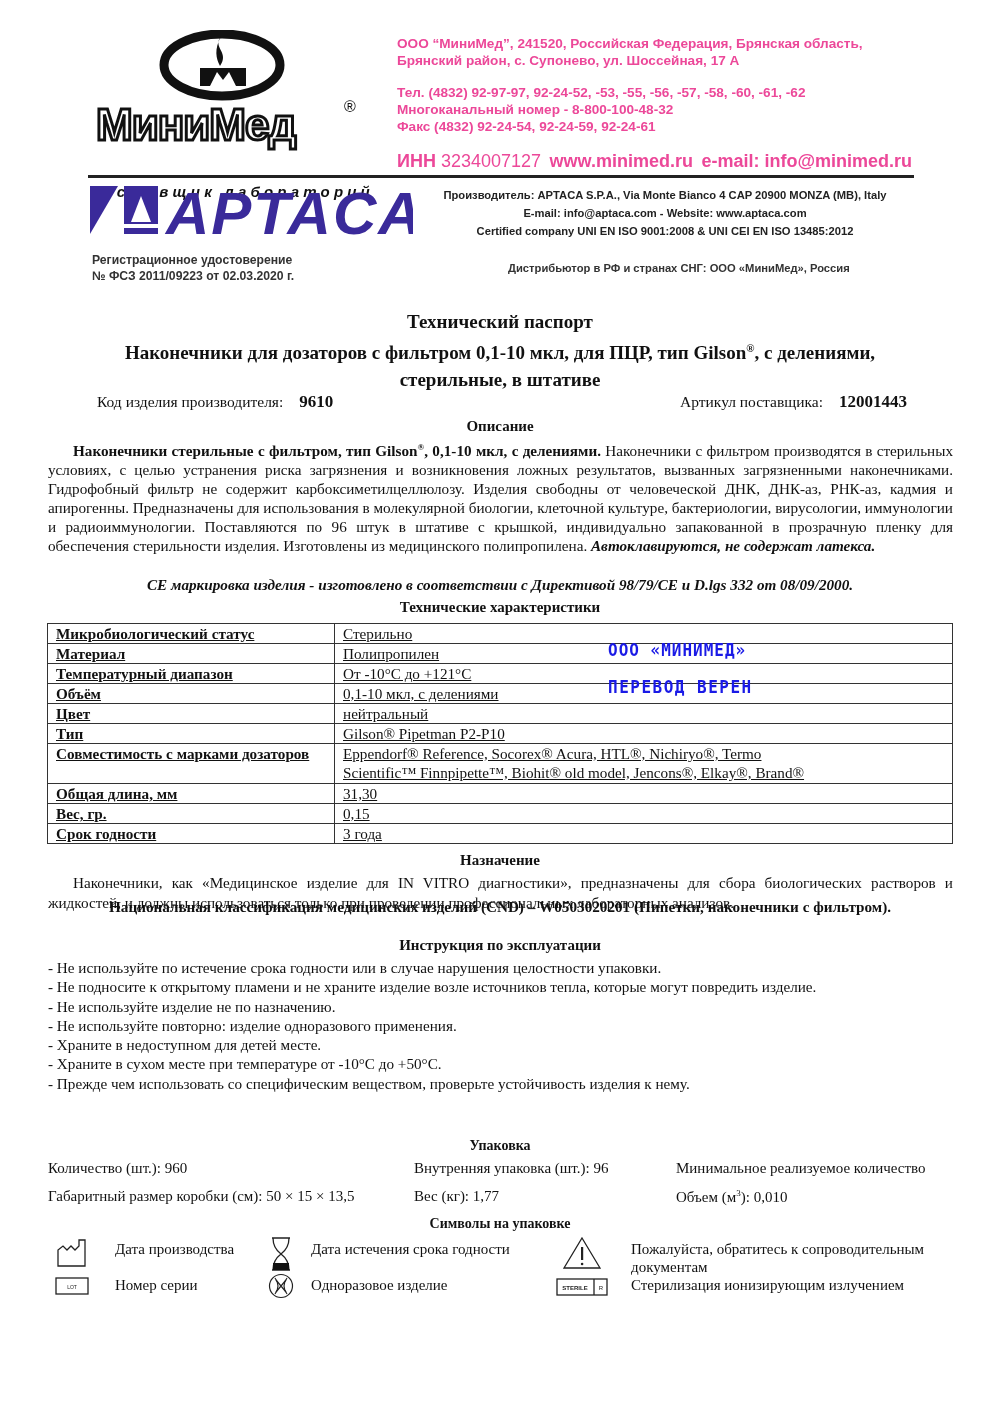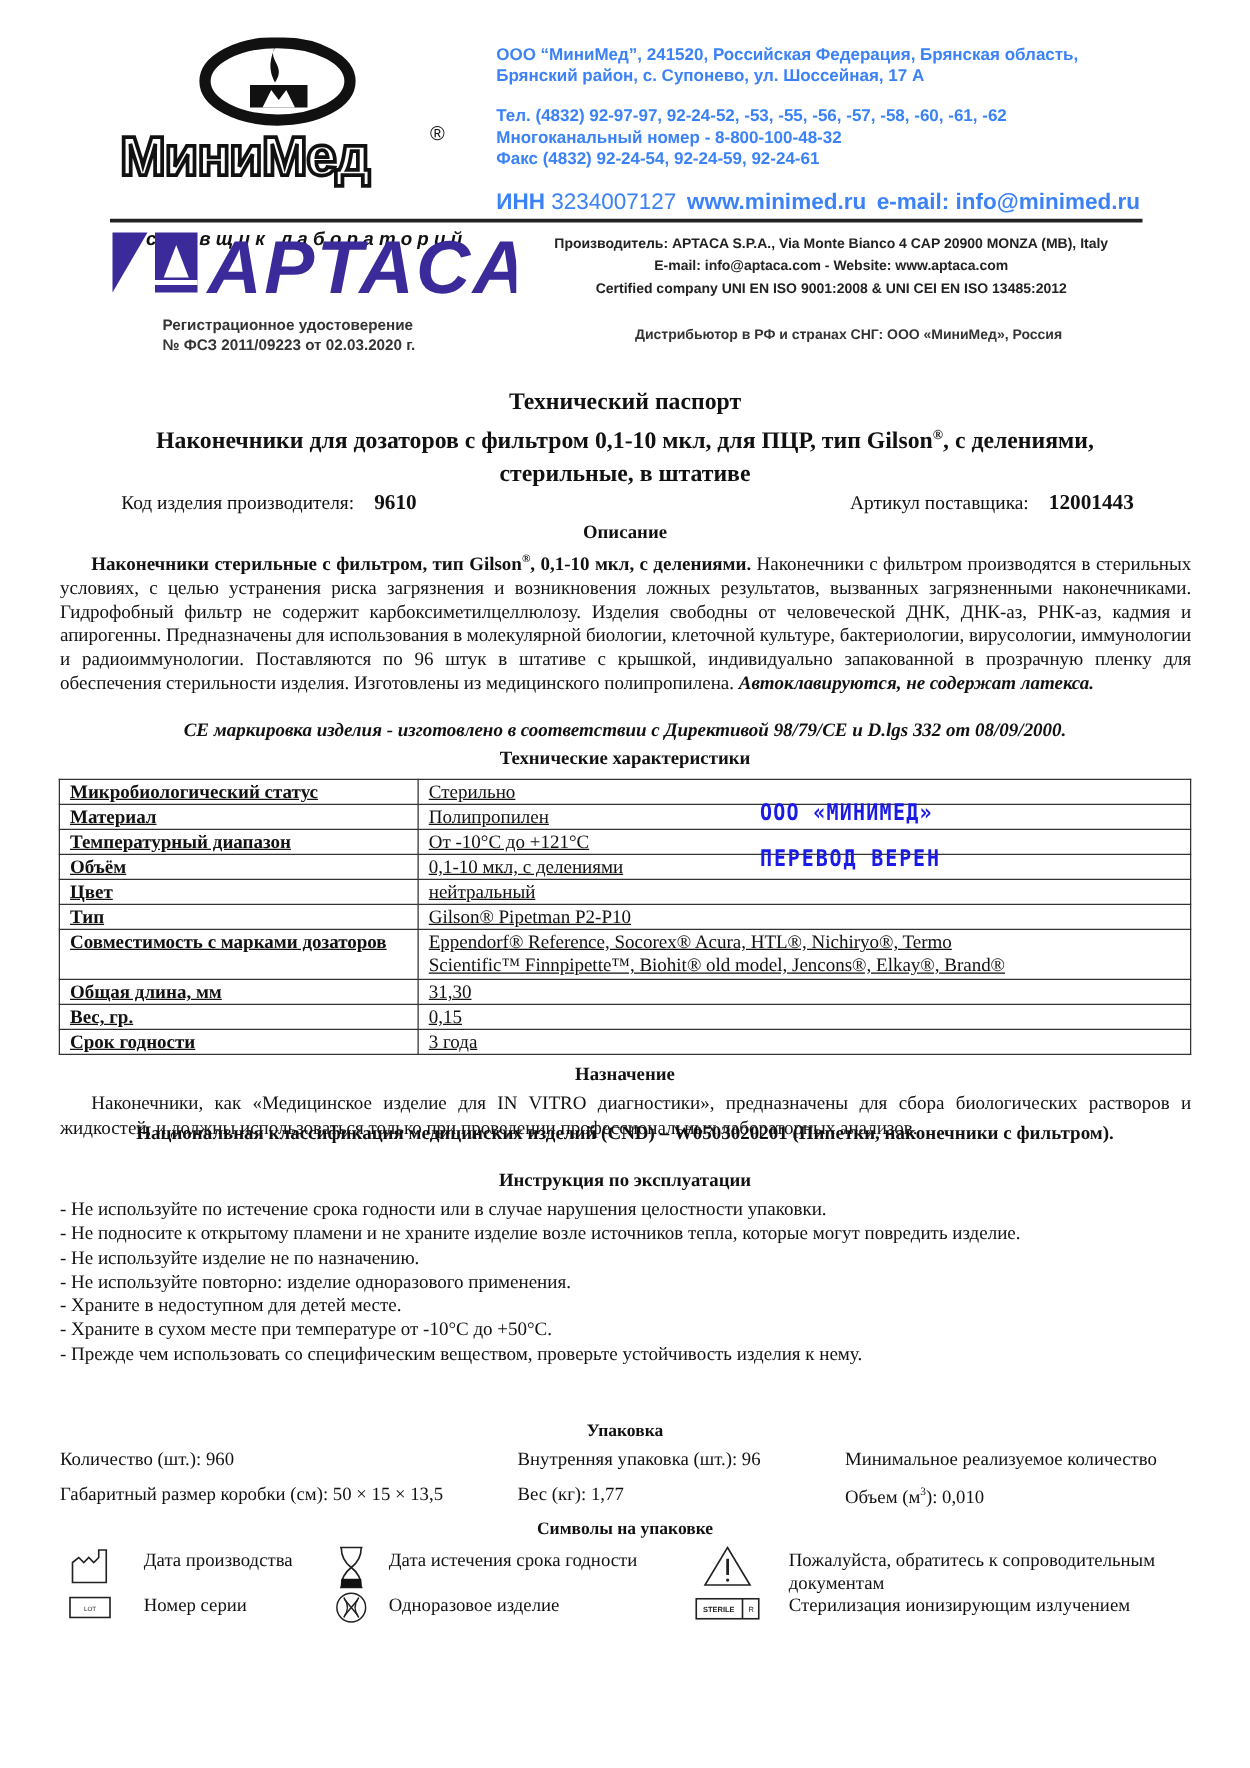--- a/index.html
+++ b/index.html
@@ -1,32 +1,32 @@
 <!DOCTYPE html>
 <html><head>
 <meta charset="utf-8">
 <style>
   * { box-sizing: border-box; margin: 0; padding: 0; }
   html, body { width: 1000px; height: 1414px; background: #fff; overflow: hidden; }
   body { position: relative; font-family: "Liberation Serif", serif; color: #111; }
   .abs { position: absolute; }
 
   
-  .hdr-sans { font-family: "Liberation Sans", sans-serif; font-weight: bold; color: #3b82f6; }
+  .hdr-sans { font-family: "Liberation Sans", sans-serif; font-weight: bold; color: #ec4899; }
   .minimed-logo { left: 90px; top: 30px; width: 280px; height: 140px; }
   .tagline { left: 90px; top: 150px; font-family: "Liberation Sans", sans-serif; font-weight: bold; font-style: italic; font-size: 15px; letter-spacing: 4.2px; color: #111; margin-top: 33px; }
   .contact1 { left: 397px; top: 35px; font-size: 13.6px; line-height: 17px; }
   .contact2 { left: 397px; top: 84px; font-size: 13.6px; line-height: 17px; }
   .contact3 { left: 397px; top: 151px; font-size: 18px; width: 515px; display: flex; justify-content: space-between; }
   .contact3 .inn-num { font-weight: normal; }
   .hr-top { left: 88px; top: 175px; width: 826px; height: 3px; background: #222; }
 
   .aptaca-logo { left: 88px; top: 182px; width: 325px; height: 58px; font-style: italic; }
   .aptaca-info { left: 415px; top: 186px; width: 500px; text-align: center; font-family: "Liberation Sans", sans-serif; font-weight: bold; font-size: 11.2px; line-height: 18px; color: #222; }
-  .reg-cert { left: 92px; top: 253px; font-family: "Liberation Sans", sans-serif; font-weight: bold; font-size: 12.2px; line-height: 15.5px; color: #333; margin-left: 38px; }
+  .reg-cert { left: 92px; top: 253px; font-family: "Liberation Sans", sans-serif; font-weight: bold; font-size: 12.2px; line-height: 15.5px; color: #333; }
   .distrib { left: 508px; top: 262px; font-family: "Liberation Sans", sans-serif; font-weight: bold; font-size: 11.2px; color: #333; text-align: center; }
 
   
   .title-block { left: 40px; top: 308px; width: 920px; text-align: center; font-weight: bold; font-size: 19px; line-height: 27px; }
   .title-block sup { font-size: 11px; }
   .codes { left: 97px; top: 392px; width: 810px; font-size: 15.5px; display: flex; justify-content: space-between; }
   .codes b { font-size: 17px; margin-left: 16px; }
 
   
   .sec-head { position: absolute; left: 40px; width: 920px; text-align: center; font-weight: bold; font-size: 15px; }

